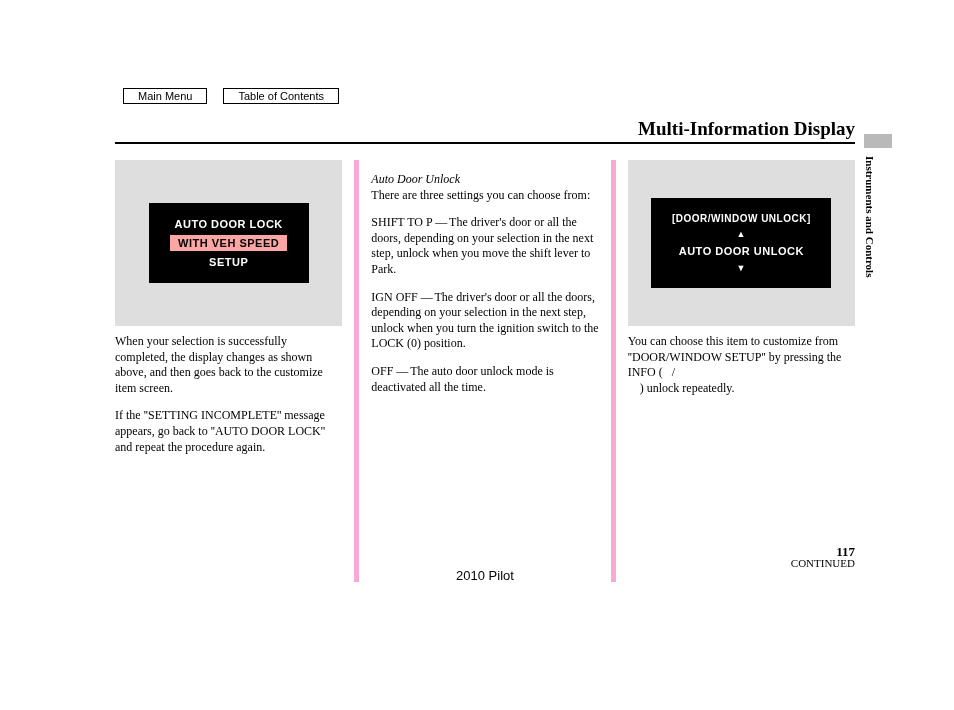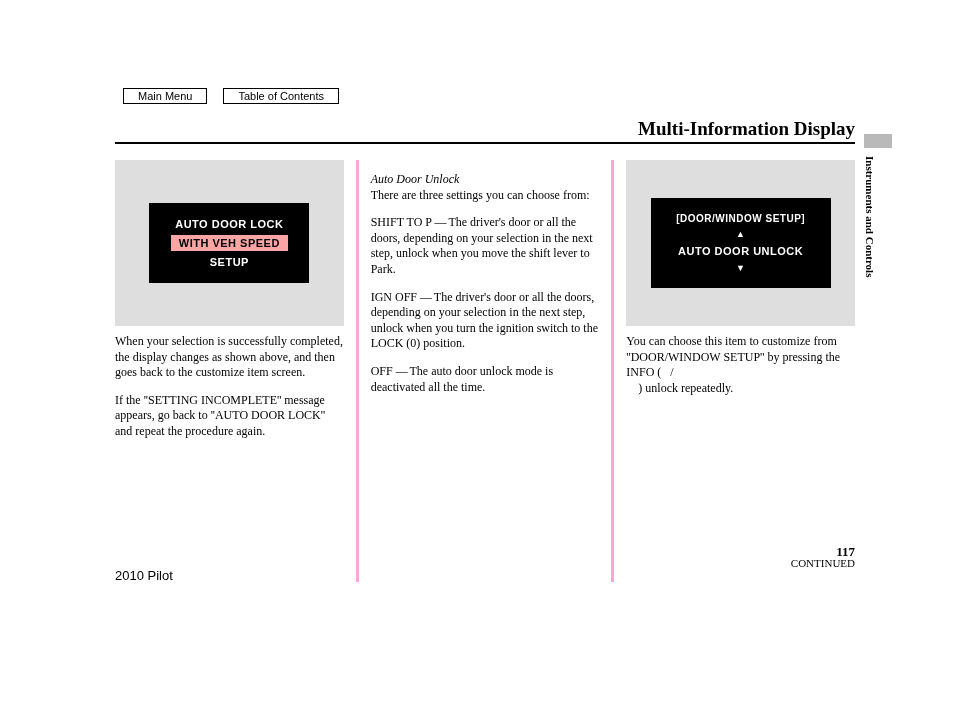--- a/index.html
+++ b/index.html
@@ -48,21 +48,21 @@
     display: flex;
     gap: 0;
   }
   .col {
     flex: 1 1 0;
     padding: 0 12px;
     font-size: 12px;
     line-height: 1.3;
   }
   .col + .col {
-    border-left: 3px solid #f9a8d4;
+    border-left: 5px solid #f9a8d4;
   }
   .panel {
     background: #dedede;
     width: 100%;
     height: 166px;
     margin-bottom: 8px;
     display: flex;
     align-items: center;
     justify-content: center;
   }
@@ -110,21 +110,21 @@
     right: 0;
     top: 456px;
     font-weight: bold;
     font-size: 13px;
   }
   .footer-model {
     position: absolute;
     left: 0;
     right: 0;
     top: 480px;
-    text-align: left;
+    text-align: center;
     font-family: Arial, Helvetica, sans-serif;
     font-size: 13px;
   }
   .side-label {
     position: absolute;
     top: 156px;
     left: 864px;
     writing-mode: vertical-rl;
     font-family: Georgia, "Times New Roman", serif;
     font-weight: bold;
@@ -179,21 +179,21 @@
         <span>IGN OFF</span> <span class="dash">—</span> <span>The driver's door or all the doors, depending on your selection in the next step, unlock when you turn the ignition switch to the LOCK (0) position.</span>
       </p>
       <p class="para">
         <span>OFF</span> <span class="dash">—</span> <span>The auto door unlock mode is deactivated all the time.</span>
       </p>
     </div>
 
     <div class="col" style="padding-right:0">
       <div class="panel">
         <div class="screen" style="width:180px">
-          <div class="row" style="font-size:10px">[DOOR/WINDOW SETUP]</div>
+          <div class="row" style="font-size:10px">[DOOR/WINDOW UNLOCK]</div>
           <div class="row arrow">▲</div>
           <div class="row">AUTO DOOR UNLOCK</div>
           <div class="row arrow">▼</div>
         </div>
       </div>
       <p class="para">
         <span>You can choose this item to customize from ''DOOR/WINDOW SETUP'' by pressing the INFO (</span>&nbsp;&nbsp;&nbsp;<span>/</span><br>&nbsp;&nbsp;&nbsp;&nbsp;<span>) unlock repeatedly.</span>
       </p>
       <p class="continued">CONTINUED</p>
     </div>

